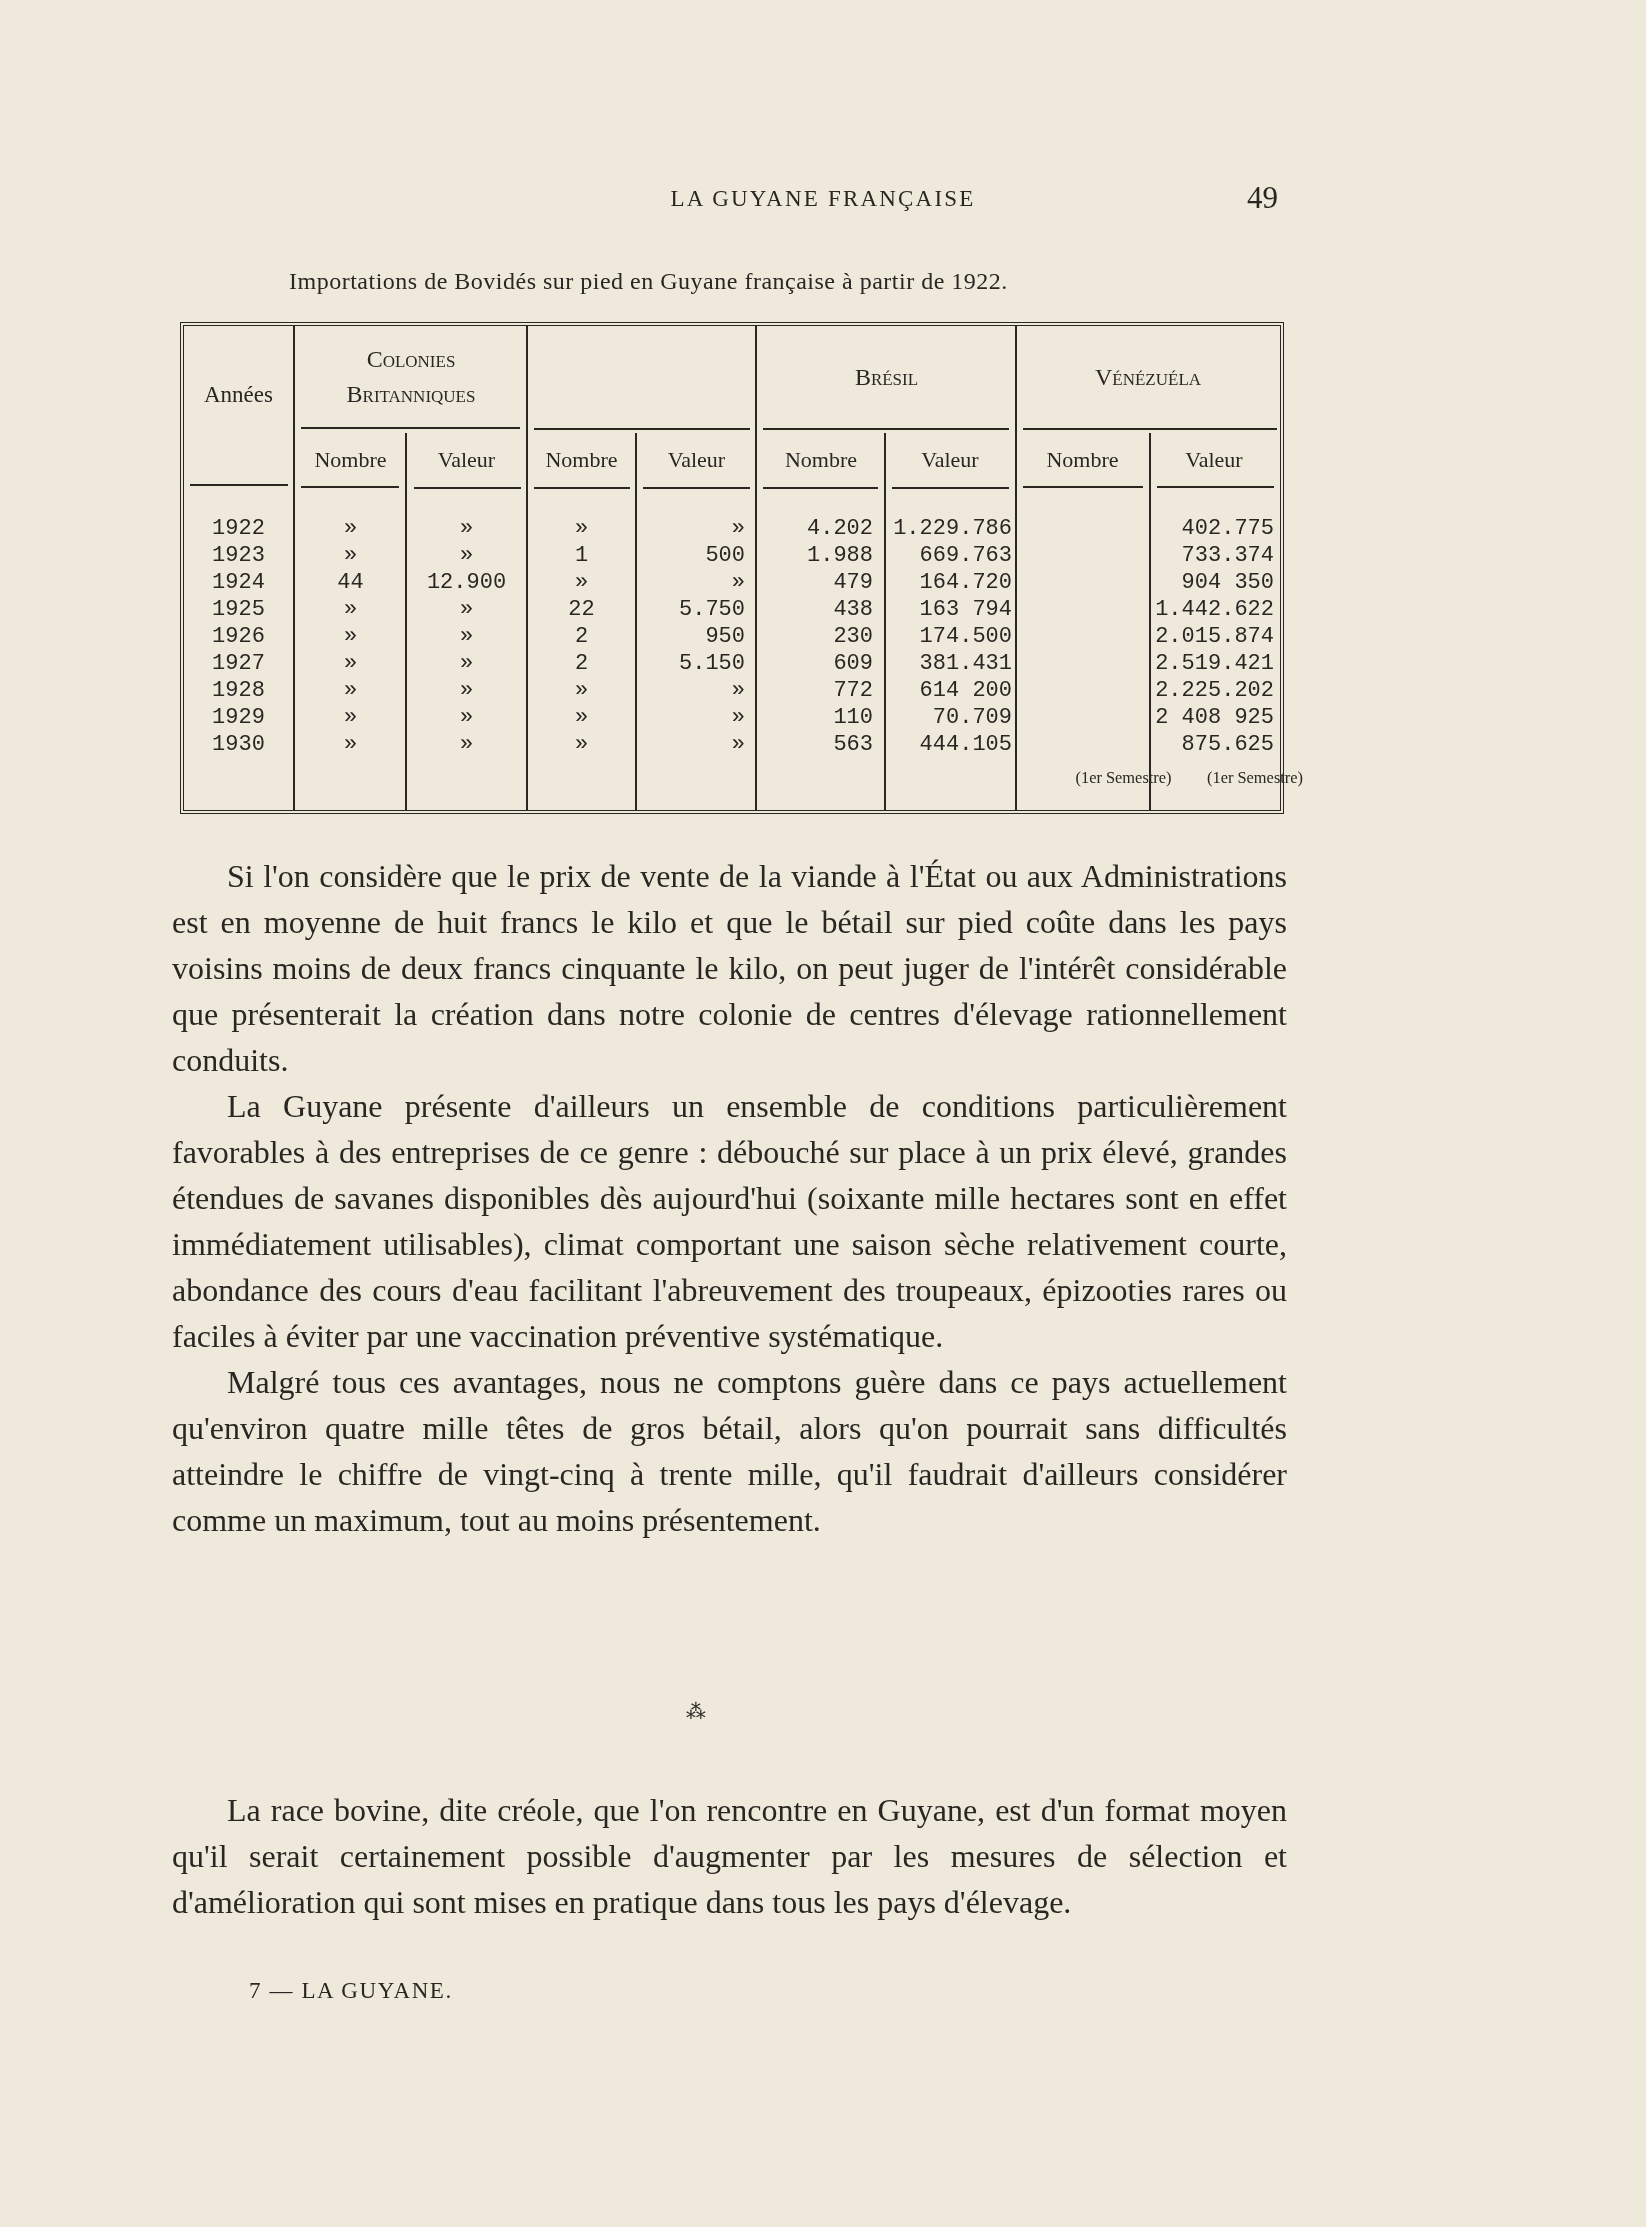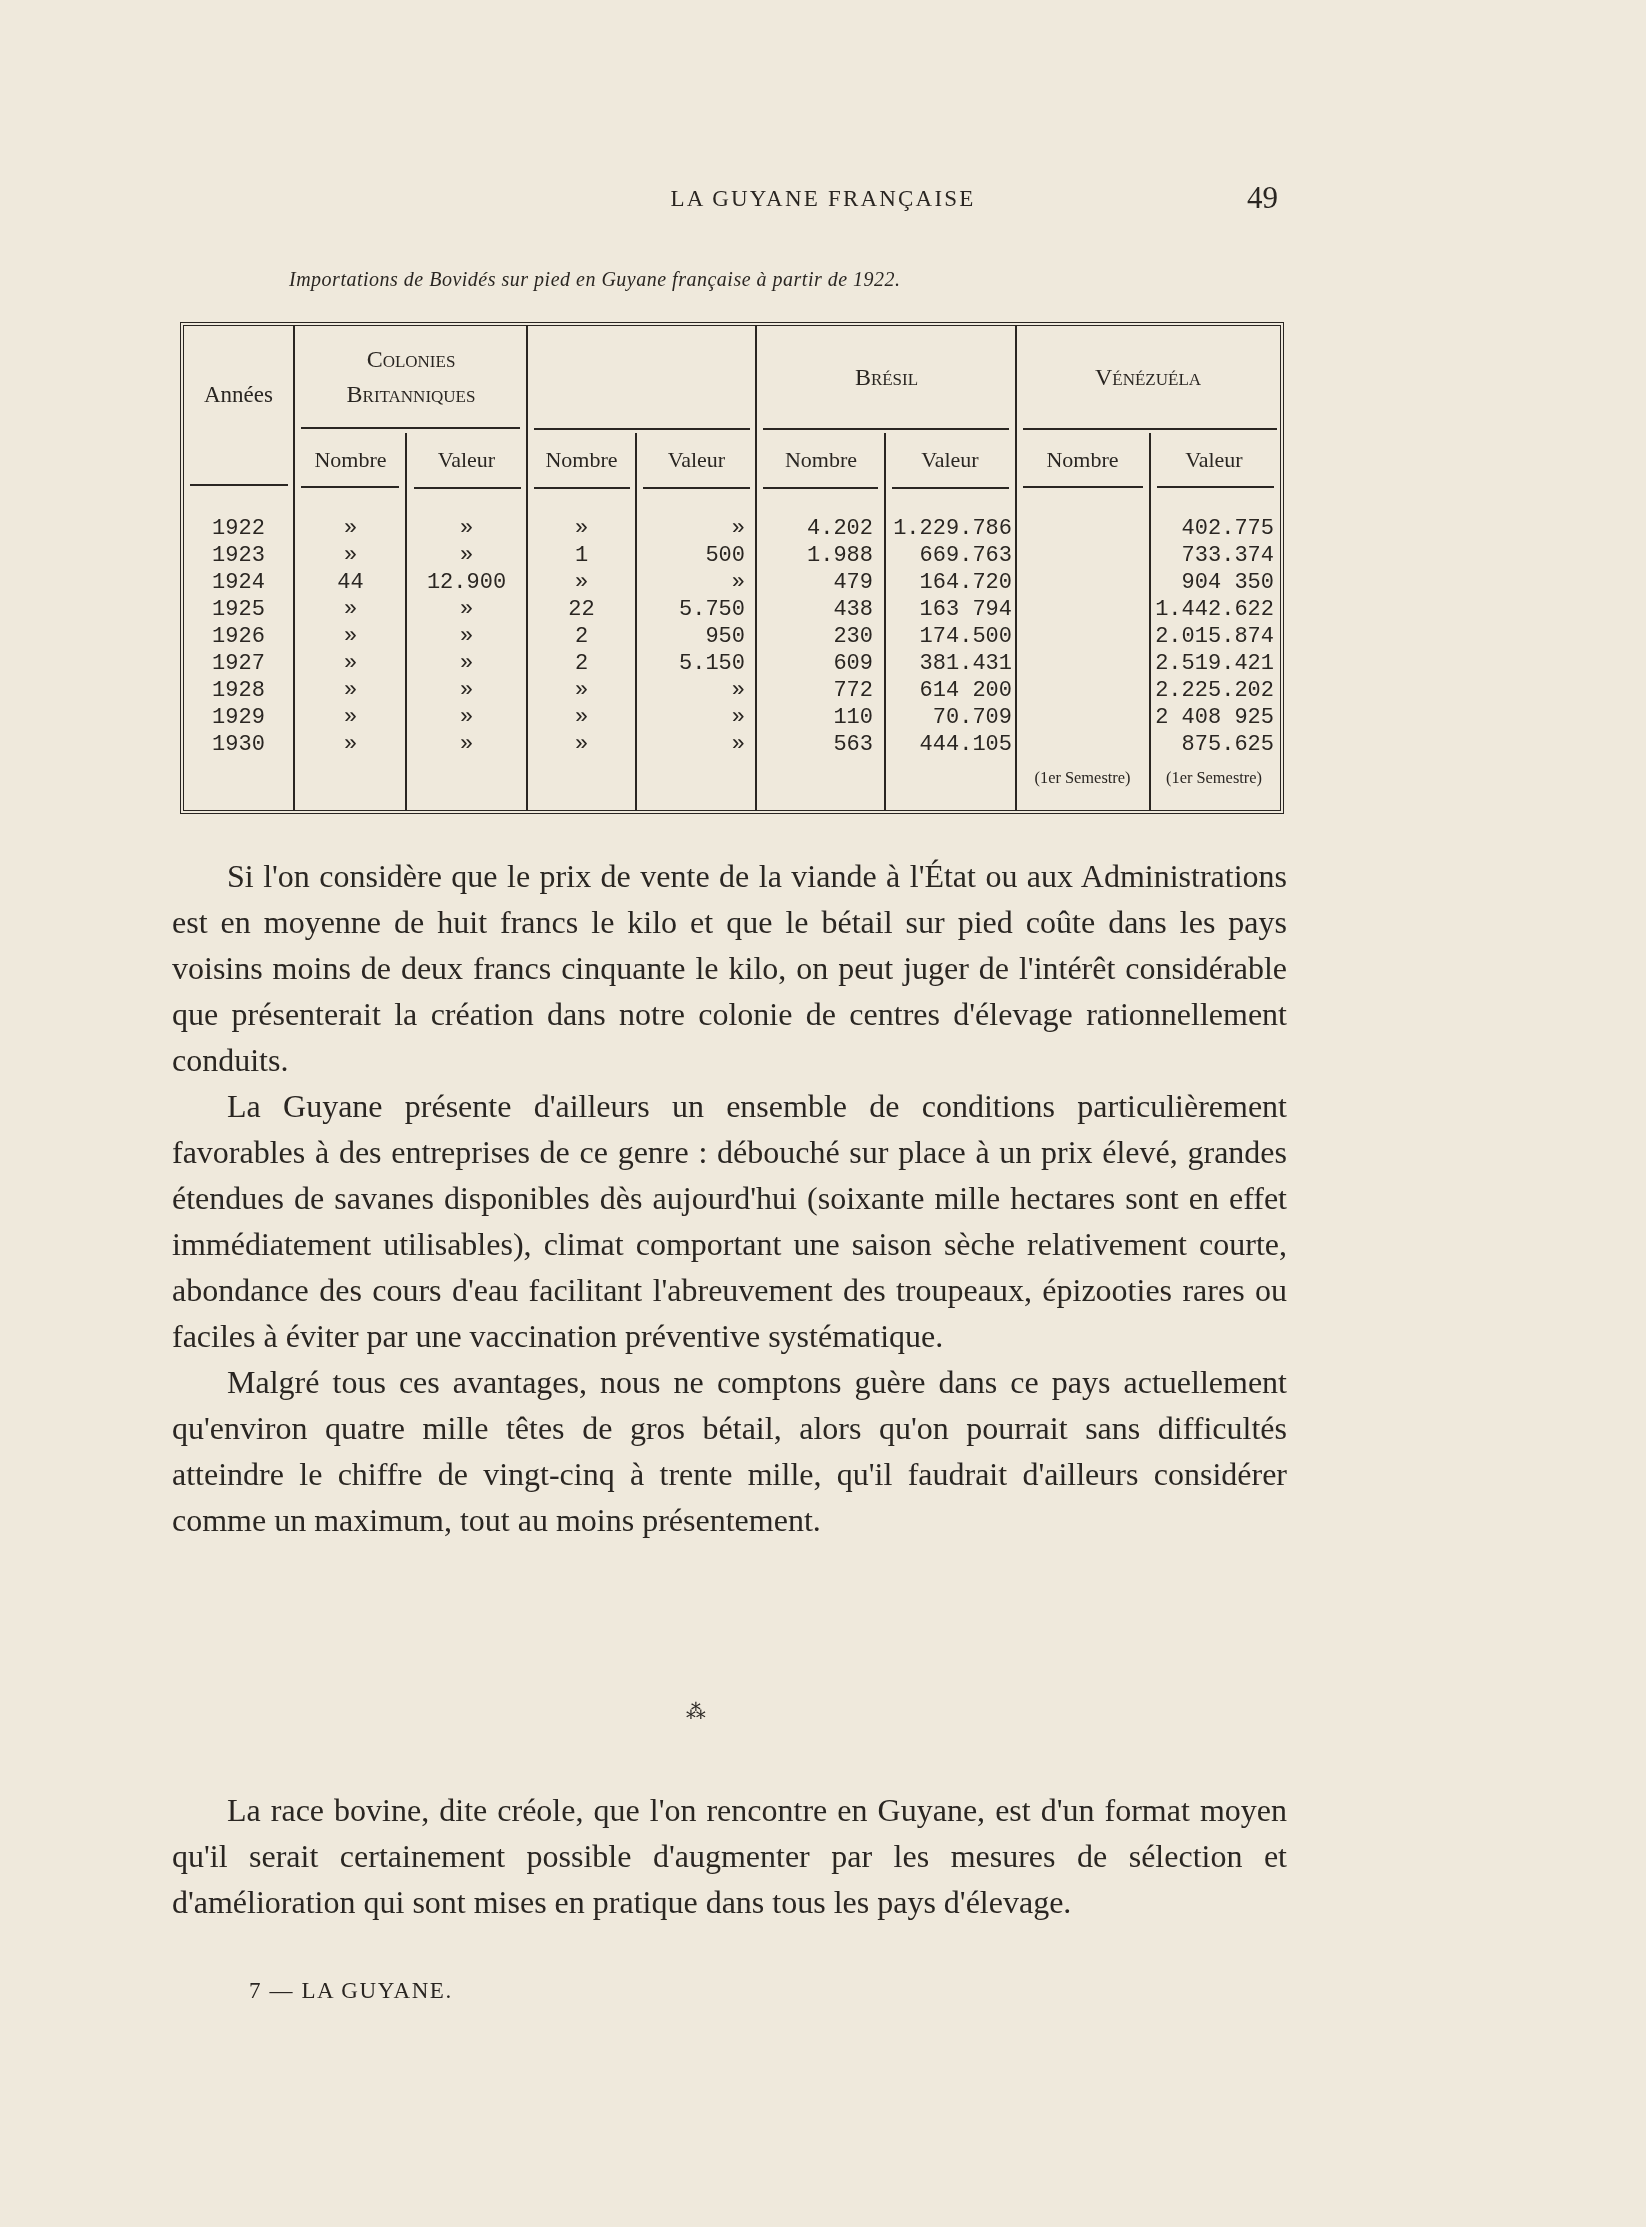--- a/index.html
+++ b/index.html
@@ -13,21 +13,21 @@
   }
   .running-head {
     position: absolute; top: 186px; left: 0; width: 1646px;
     text-align: center; font-size: 23px; letter-spacing: 2.2px;
   }
   .page-number {
     position: absolute; top: 180px; left: 1247px; font-size: 31px;
   }
   .caption {
     position: absolute; top: 268px; left: 289px;
-    font-style: italic; font-size: 20px; letter-spacing: 0.5px;
+    font-size: 24px; letter-spacing: 0.5px;
   }
   .table-wrap {
     position: absolute; top: 322px; left: 180px;
     width: 1104px; height: 492px;
     border: 4.4px double #2a2622;
     box-sizing: border-box;
   }
   .table-wrap::before {
     content: ""; position: absolute; left: -1.1px; top: -1.1px; right: -1.1px; bottom: -1.1px;
     border-top: 1.6px solid #2a2622; border-bottom: 1.6px solid #2a2622;
@@ -35,21 +35,21 @@
   }
   .vline { position: absolute; top: 0; bottom: 0; width: 1.6px; background: #2a2622; }
   .vline.sub { top: 107px; }
   .hrule { position: absolute; height: 2.2px; background: #2a2622; }
   .cell { position: absolute; font-size: 22px; line-height: 1; }
   .grp { position: absolute; text-align: center; font-variant: small-caps; font-size: 24px; line-height: 1.45; }
   .sub-h { position: absolute; top: 121px; text-align: center; font-size: 22px; }
   .num-col { position: absolute; top: 189px; text-align: right; font-family: "Liberation Mono", "DejaVu Sans Mono", monospace; font-size: 22px; line-height: 27px; }
   .num-col div { height: 27px; white-space: pre; }
   .years-col { position: absolute; top: 189px; left: 0; width: 109px; text-align: center; font-family: "Liberation Mono", "DejaVu Sans Mono", monospace; font-size: 22px; line-height: 27px; }
-  .note { position: absolute; top: 442px; font-size: 16.4px; text-align: center; }
+  .note { position: absolute; top: 442px; font-size: 16.4px; text-align: center; padding-left: 41px; }
   .body-text {
     position: absolute; left: 172px; width: 1115px;
     font-size: 32px; line-height: 46px; text-align: justify;
   }
   .body-text p { margin: 0; text-indent: 55px; }
   .stars { position: absolute; top: 1700px; left: 686px; font-size: 19.7px; text-align: center; line-height: 22px; }
   .footer-sig { position: absolute; top: 1978px; left: 249px; font-size: 23px; letter-spacing: 1.6px; text-align: right; }
 </style>
 </head>
 <body>

